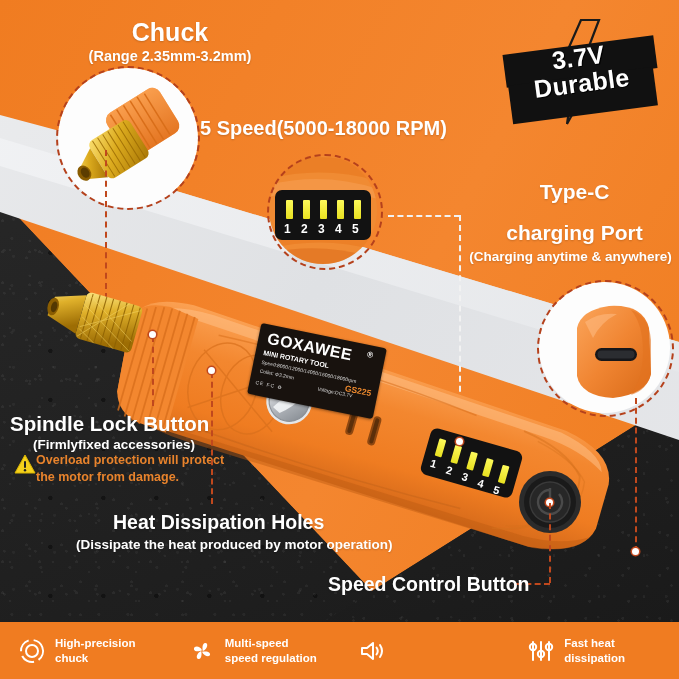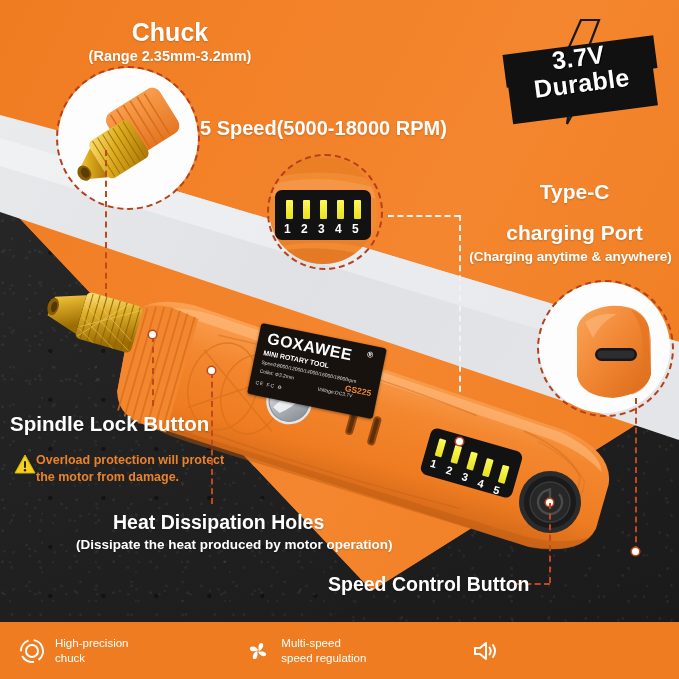--- a/index.html
+++ b/index.html
@@ -112,21 +112,21 @@
   .led-bar{position:absolute;background:linear-gradient(180deg,#fdfa5a,#e8e020);border-radius:1px;}
   .led-num{position:absolute;color:#fff;font-weight:bold;font-family:"Liberation Sans",sans-serif;}
 
   
   .featbar{
     position:absolute;left:0;bottom:0;width:679px;height:57px;
     background:#f07c21;display:flex;align-items:center;
   }
   .feat{display:flex;align-items:center;gap:9px;flex:1;padding-left:18px;}
   .feat .ficon{width:28px;height:28px;flex:0 0 28px;display:flex;align-items:center;justify-content:center;}
-  .feat .ftxt{color:#fff;font-size:11.5px;font-weight:normal;line-height:1.3;}
+  .feat .ftxt{color:#fff;font-size:11.5px;font-weight:bold;line-height:1.3;}
 
   
   .warnrow{position:absolute;left:14px;top:452px;display:flex;gap:0;align-items:flex-start;}
   .warn-tri{width:22px;height:20px;flex:0 0 22px;margin-top:2px;}
   .warn-txt{color:#e8832c;font-size:12.5px;font-weight:bold;line-height:1.32;}
 
   
   .prodlabel{
     position:absolute;background:#18120e;border-radius:3px;
     transform:rotate(11.5deg);overflow:hidden;
@@ -395,20 +395,21 @@
     <circle cx="34" cy="34" r="20" fill="#272727"></circle>
     <circle cx="34" cy="34" r="20" fill="none" stroke="#3a3a3a" stroke-width="1.4"></circle>
     <path d="M34 22 a12 12 0 1 0 9 4" fill="none" stroke="#4a4a4a" stroke-width="2.4"></path>
     <line x1="34" y1="20" x2="34" y2="34" stroke="#4a4a4a" stroke-width="2.4"></line>
   </svg>
   <div class="dot" style="left:546px;top:499px;"></div>
   <div class="lead lead-v" style="left:549px;top:503px;height:80px;"></div>
   <div class="lead lead-h" style="left:516px;top:583px;width:34px;"></div>
 
   <div class="t hdr blk" style="left:10px;top:412px;font-size:20.5px;">Spindle Lock Button</div>
+  <div class="t hdr blk" style="left:33px;top:437px;font-size:13.5px;">(Firmlyfixed accessories)</div>
 
   <div class="warnrow">
     <svg class="warn-tri" viewBox="0 0 22 20">
       <polygon points="11,1 21,19 1,19" fill="#f5d11c" stroke="#d9b400" stroke-width="1"></polygon>
       <rect x="10" y="7" width="2" height="7" rx="1" fill="#222"></rect>
       <circle cx="11" cy="16.2" r="1.2" fill="#222"></circle>
     </svg>
     <div class="warn-txt">
       <div>Overload protection will protect</div>
       <div>the motor from damage.</div>
@@ -460,16 +461,34 @@
     <div class="feat">
       <span class="ficon">
         <svg viewBox="0 0 28 28" width="28" height="28">
           <path d="M4 11 L9 11 L15 6 L15 22 L9 17 L4 17 Z" fill="none" stroke="#fff" stroke-width="2" stroke-linejoin="round"></path>
           <path d="M18.5 10.5 Q21 14 18.5 17.5" fill="none" stroke="#fff" stroke-width="2" stroke-linecap="round"></path>
           <path d="M22 8 Q26 14 22 20" fill="none" stroke="#fff" stroke-width="2" stroke-linecap="round"></path>
         </svg>
       </span>
     </div>
 
+    <div class="feat">
+      <span class="ficon">
+        <svg viewBox="0 0 28 28" width="28" height="28">
+          <g stroke="#fff" stroke-width="2" stroke-linecap="round">
+            <line x1="6" y1="5" x2="6" y2="23"></line>
+            <line x1="14" y1="5" x2="14" y2="23"></line>
+            <line x1="22" y1="5" x2="22" y2="23"></line>
+          </g>
+          <circle cx="6" cy="10" r="3.2" fill="none" stroke="#fff" stroke-width="2"></circle>
+          <circle cx="14" cy="17" r="3.2" fill="none" stroke="#fff" stroke-width="2"></circle>
+          <circle cx="22" cy="10" r="3.2" fill="none" stroke="#fff" stroke-width="2"></circle>
+        </svg>
+      </span>
+      <span class="ftxt">
+        <span>Fast heat</span><br>
+        <span>dissipation</span>
+      </span>
+    </div>
 
   </div>
 
 </div>
 
 </body></html>

